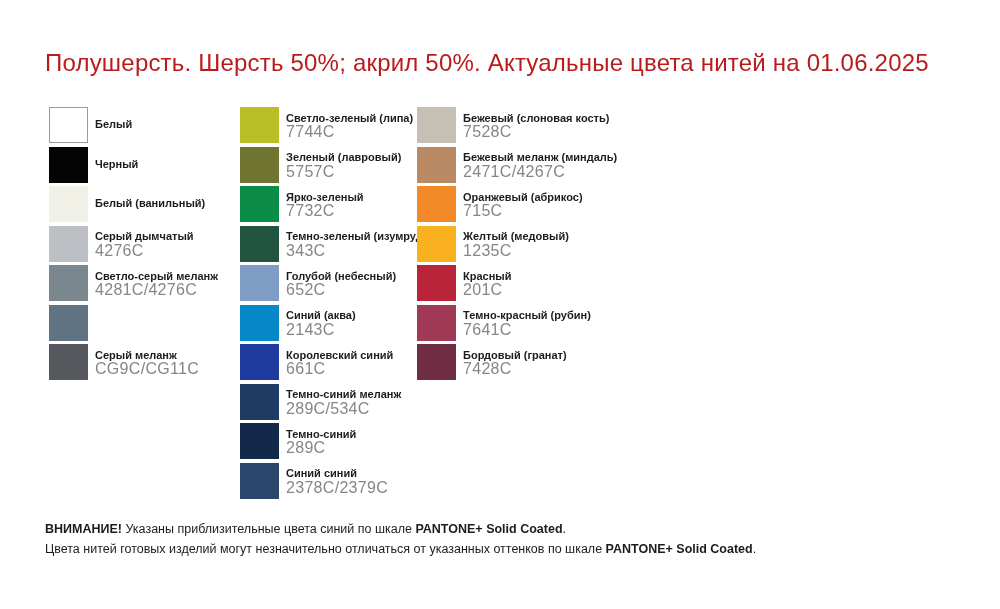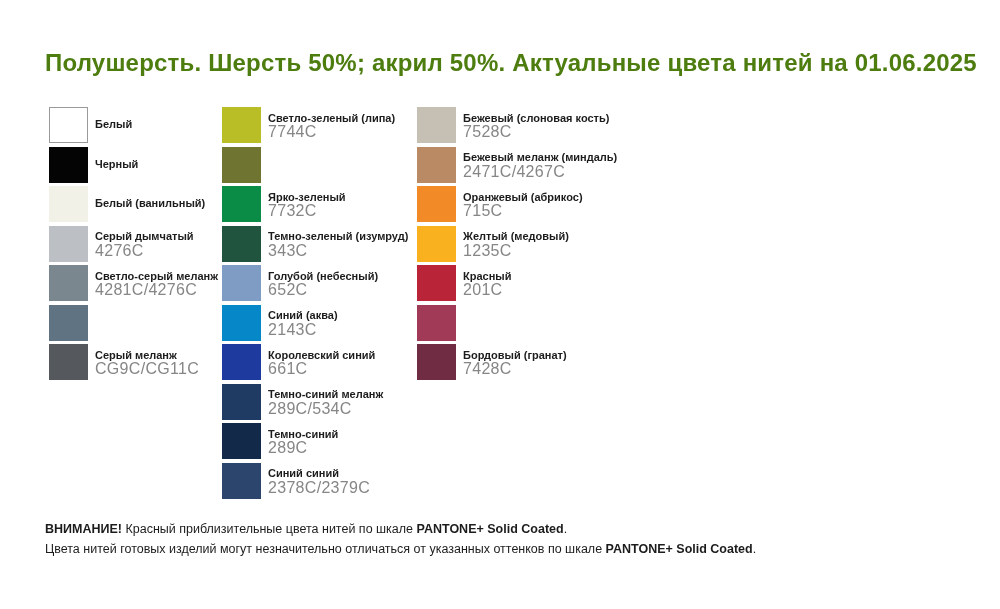--- a/index.html
+++ b/index.html
@@ -4,30 +4,30 @@
 <style>
   * { margin: 0; padding: 0; box-sizing: border-box; }
   html, body { width: 1000px; height: 609px; background: #ffffff; overflow: hidden; }
   body { font-family: "Liberation Sans", sans-serif; color: #1c1c1c; position: relative; }
 
   .page-title {
     position: absolute;
     left: 45px;
     top: 49px;
     font-size: 24px;
-    font-weight: bold;
+    font-weight: normal;
     letter-spacing: 0.2px;
     white-space: nowrap;
-    color: #4d7c0f;
+    color: #b91c1c;
   }
 
   .columns-wrap { position: absolute; top: 107px; left: 0; }
   .swatch-col { position: absolute; top: 0; display: flex; flex-direction: column; gap: 3.5px; }
   .col-0 { left: 49px; }
-  .col-1 { left: 222px; }
+  .col-1 { left: 240px; }
   .col-2 { left: 417px; }
 
   .color-row { display: flex; align-items: center; height: 36px; }
   .swatch {
     width: 39px;
     height: 36px;
     flex: 0 0 39px;
   }
   .labels { margin-left: 7px; line-height: 13.5px; }
   .color-name { font-size: 11px; font-weight: bold; color: #1c1c1c; white-space: nowrap; }
@@ -96,20 +96,24 @@
     <div class="swatch-col col-1">
       <div class="color-row">
         <div class="swatch" style="background: rgb(185, 190, 38);"></div>
         <div class="labels">
           <div class="color-name">Светло-зеленый (липа)</div>
           <div class="color-code">7744C</div>
         </div>
       </div>
       <div class="color-row">
         <div class="swatch" style="background: rgb(111, 116, 48);"></div>
+        <div class="labels">
+          <div class="color-name">Зеленый (лавровый)</div>
+          <div class="color-code">5757C</div>
+        </div>
       </div>
       <div class="color-row">
         <div class="swatch" style="background: rgb(10, 140, 70);"></div>
         <div class="labels">
           <div class="color-name">Ярко-зеленый</div>
           <div class="color-code">7732C</div>
         </div>
       </div>
       <div class="color-row">
         <div class="swatch" style="background: rgb(32, 84, 62);"></div>
@@ -192,27 +196,31 @@
       </div>
       <div class="color-row">
         <div class="swatch" style="background: rgb(186, 36, 57);"></div>
         <div class="labels">
           <div class="color-name">Красный</div>
           <div class="color-code">201C</div>
         </div>
       </div>
       <div class="color-row">
         <div class="swatch" style="background: rgb(161, 58, 87);"></div>
+        <div class="labels">
+          <div class="color-name">Темно-красный (рубин)</div>
+          <div class="color-code">7641C</div>
+        </div>
       </div>
       <div class="color-row">
         <div class="swatch" style="background: rgb(112, 44, 66);"></div>
         <div class="labels">
           <div class="color-name">Бордовый (гранат)</div>
           <div class="color-code">7428C</div>
         </div>
       </div>
     </div>
   </div>
 
 <div class="footer">
-  <div><b>ВНИМАНИЕ!</b><span> Красный приблизительные цвета нитей по шкале </span><b>PANTONE+ Solid Coated</b><span>.</span></div>
+  <div><b>ВНИМАНИЕ!</b><span> Указаны приблизительные цвета синий по шкале </span><b>PANTONE+ Solid Coated</b><span>.</span></div>
   <div><span>Цвета нитей готовых изделий могут незначительно отличаться от указанных оттенков по шкале </span><b>PANTONE+ Solid Coated</b><span>.</span></div>
 </div>
 
 </body></html>

